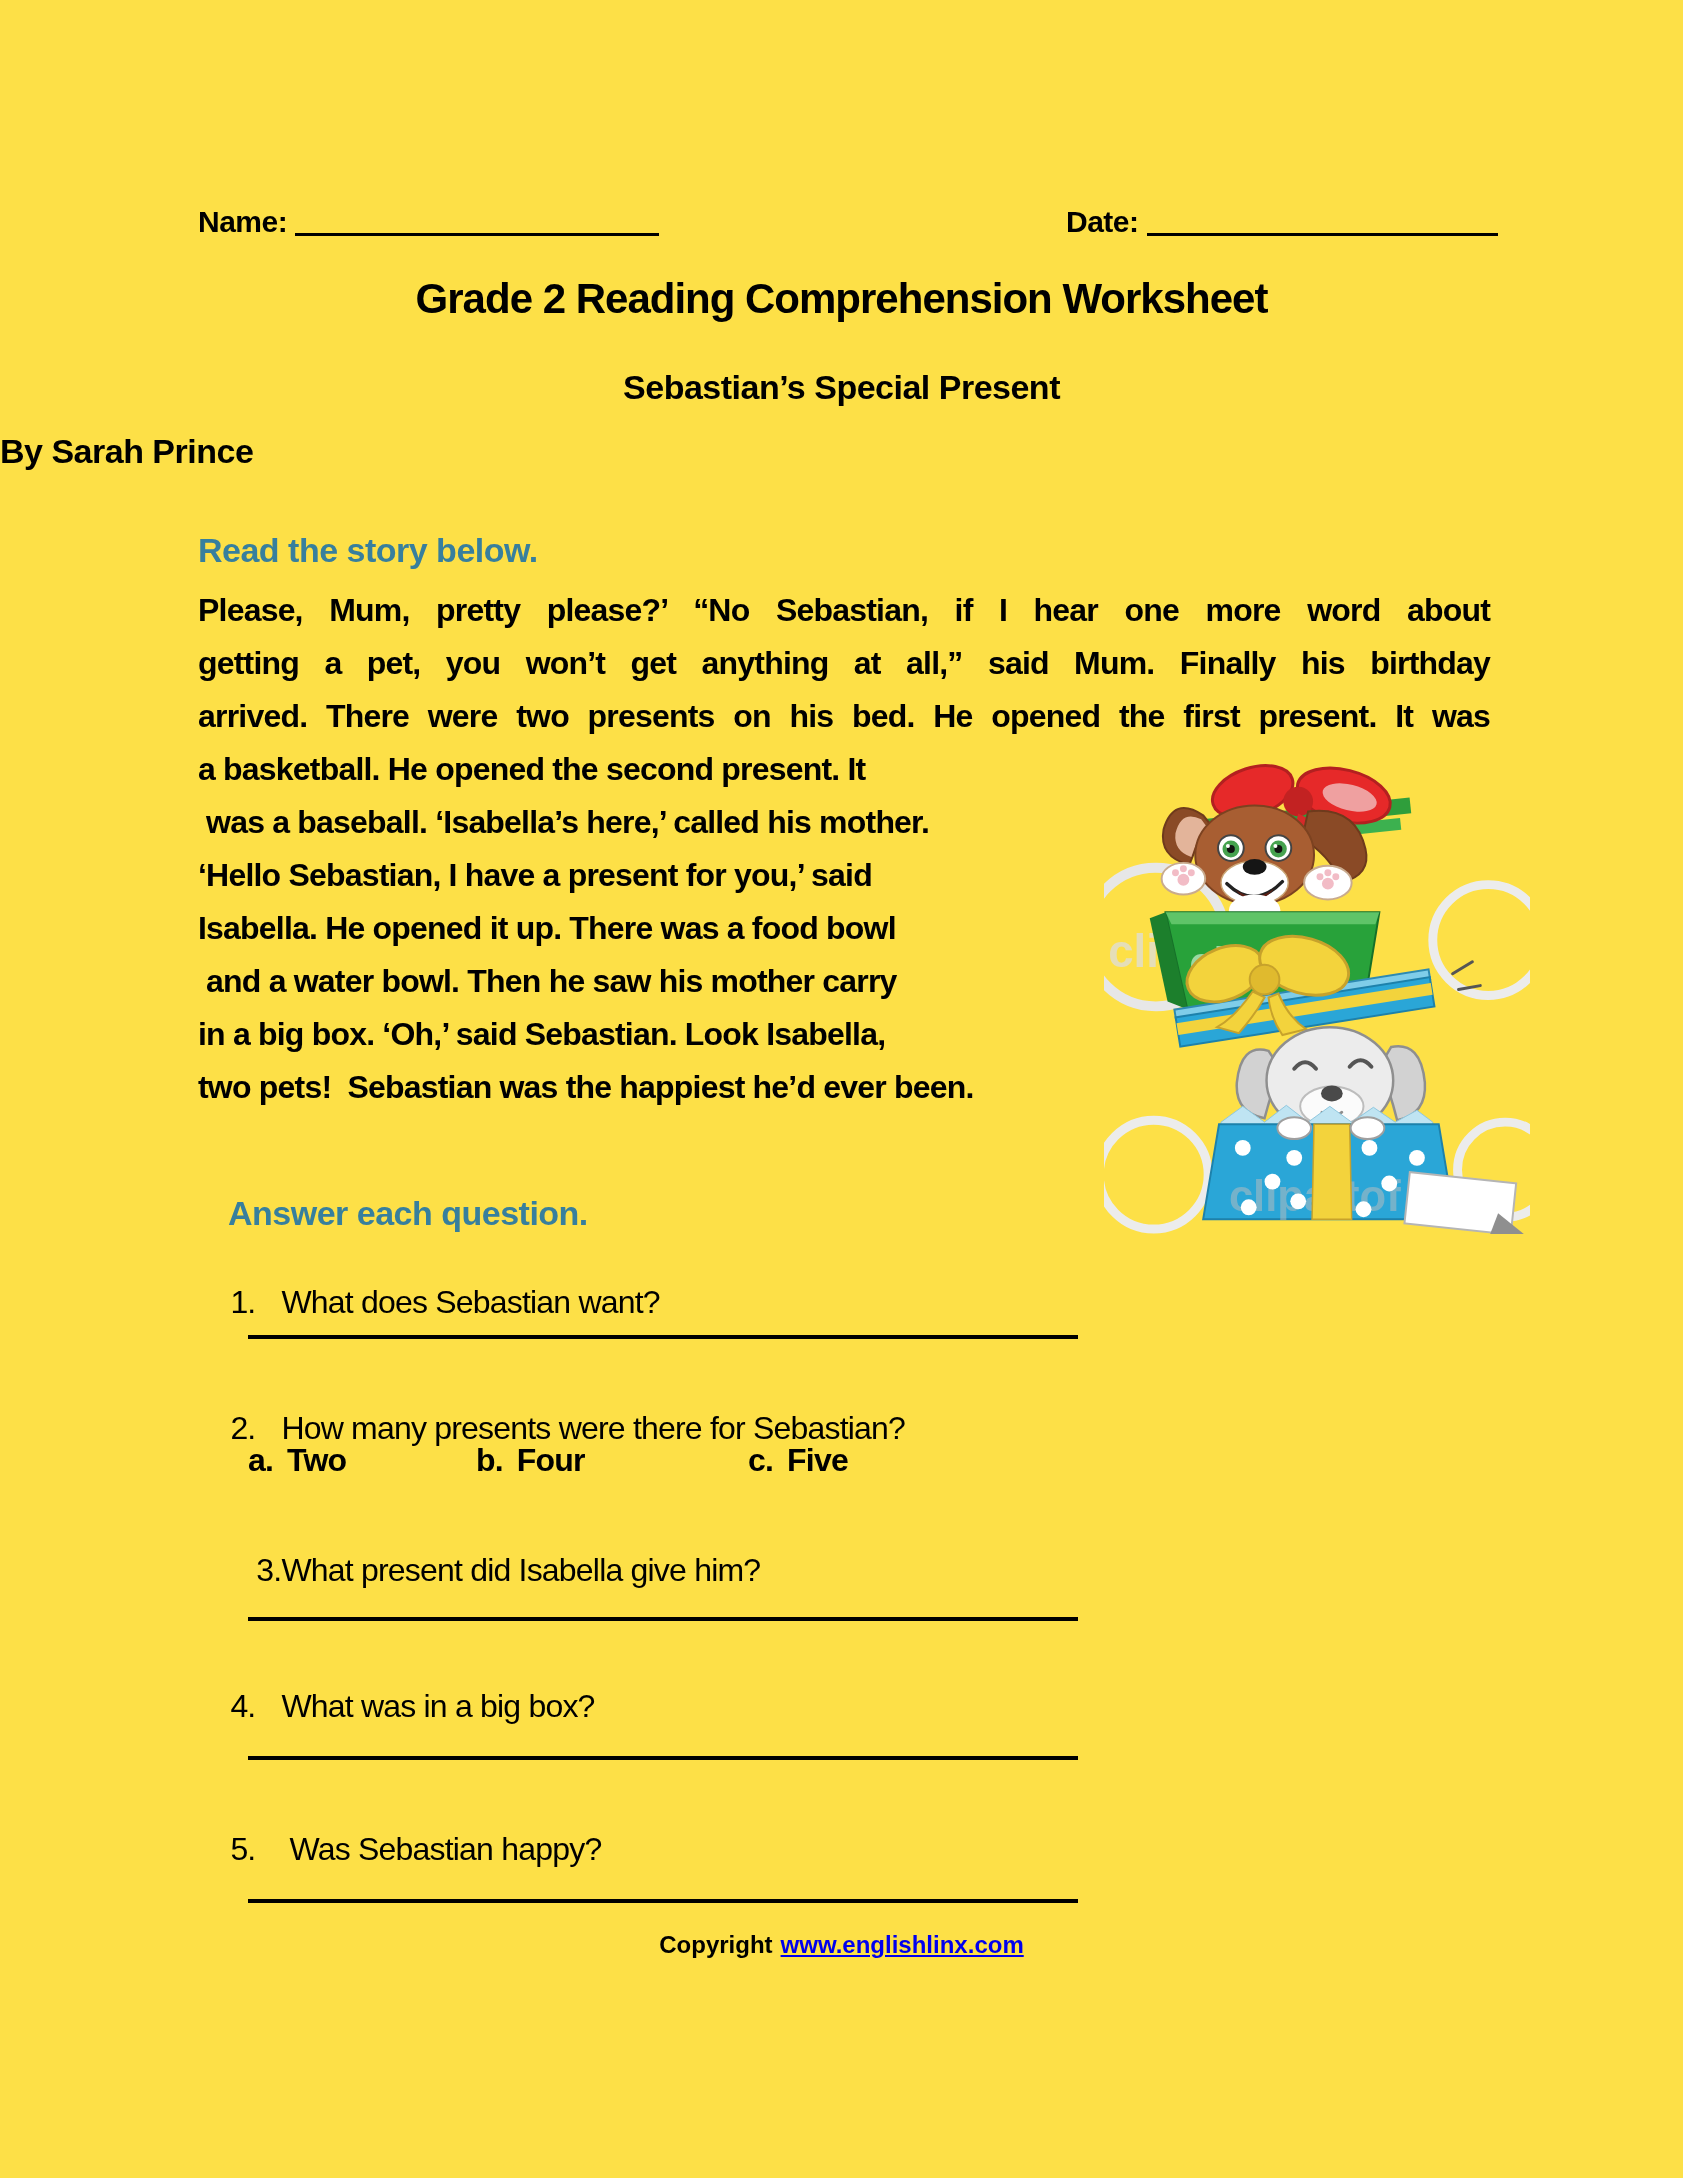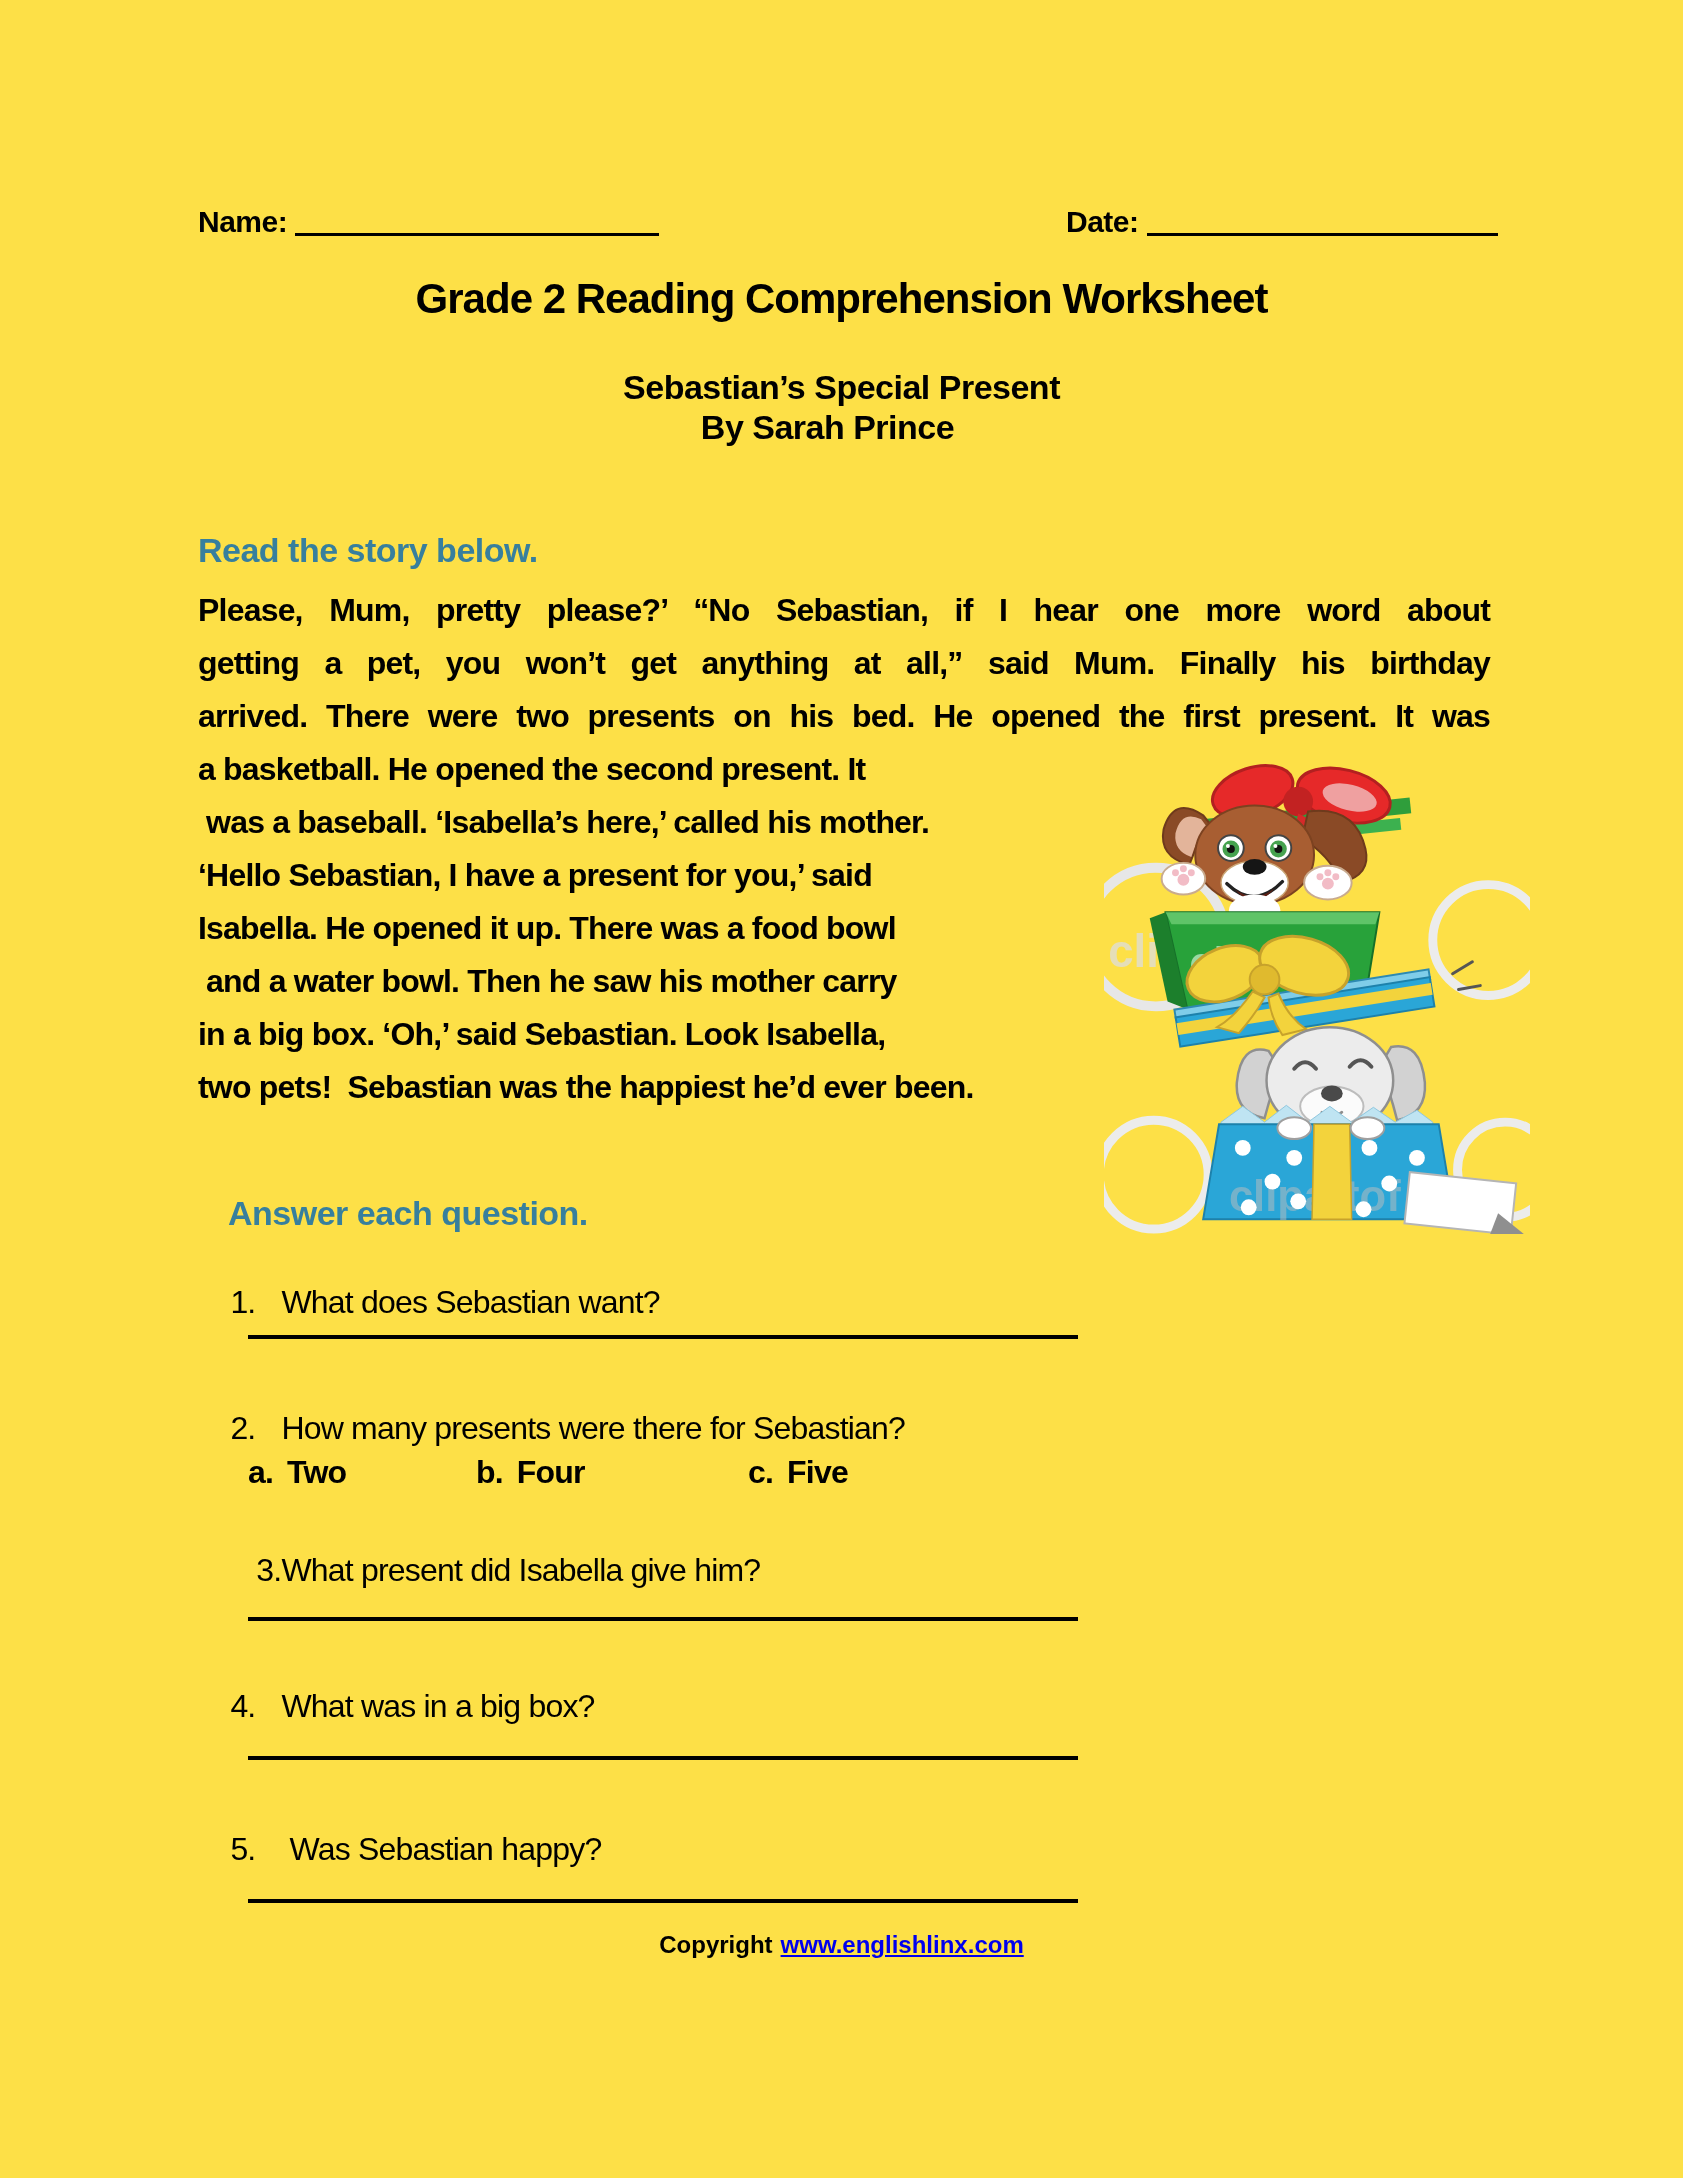--- a/index.html
+++ b/index.html
@@ -15,39 +15,39 @@
   .header-row{position:absolute;top:203px;left:198px;width:1292px;height:46px;font-size:30px;font-weight:bold;letter-spacing:-0.5px;}
   .field{position:absolute;top:0;white-space:nowrap;}
   .field.name{left:0;}
   .field.date{left:832px;margin-left:36px;}
   .blank{display:inline-block;border-bottom:3px solid #000;height:30px;margin-left:8px;vertical-align:-4px;}
   .name-blank{width:364px;}
   .date-blank{width:351px;}
   
   .title{position:absolute;top:275px;left:0;width:1683px;text-align:center;font-size:42px;font-weight:bold;letter-spacing:-1px;margin:0;}
   .subtitle{position:absolute;top:368px;left:0;width:1683px;text-align:center;font-size:34px;font-weight:bold;letter-spacing:-0.5px;margin:0;}
-  .author{position:absolute;top:408px;left:0;width:1655px;text-align:center;font-size:34px;font-weight:bold;letter-spacing:-0.5px;margin:0;}
+  .author{position:absolute;top:432px;left:0;width:1655px;font-size:34px;font-weight:bold;letter-spacing:-0.5px;margin:0;}
   
   .accent{color:#377f9d;}
   .story-heading{position:absolute;top:531px;left:198px;font-size:34px;font-weight:bold;letter-spacing:-0.5px;}
   .story-justified{position:absolute;top:584px;left:198px;width:1292px;font-size:32px;font-weight:bold;letter-spacing:-0.8px;line-height:53px;}
   .story-justified .jline{text-align:justify;text-align-last:justify;white-space:normal;}
   .story-wrapped{position:absolute;top:743px;left:198px;width:911px;font-size:32px;font-weight:bold;letter-spacing:-0.8px;line-height:53px;}
   .story-wrapped .wline{white-space:pre;}
   
   .clipart{position:absolute;left:1104px;top:754px;width:426px;height:480px;}
   
   .qa-heading{position:absolute;top:1194px;left:198px;font-size:34px;font-weight:bold;letter-spacing:-0.5px;margin-left:30px;}
   .question{position:absolute;left:198px;font-size:32px;font-weight:normal;letter-spacing:-0.8px;white-space:pre;}
   .qnum{display:inline-block;width:51px;}
   .q1{top:1247px;} .q2{top:1373px;} .q3{top:1515px;text-align:right;} .q4{top:1651px;} .q5{top:1794px;}
   .answer-line{position:absolute;left:248px;width:830px;height:0;border-bottom:4px solid #000;}
   .al1{top:1335px;} .al2{top:1617px;} .al3{top:1756px;} .al4{top:1899px;}
   .options{position:absolute;top:1442px;left:248px;font-size:32px;font-weight:bold;letter-spacing:-0.8px;white-space:nowrap;}
-  .opt{display:inline-block;margin-top:12px;}
+  .opt{display:inline-block;}
   .opt-a{width:228px;} .opt-b{width:272px;}
   .opt-label{display:inline-block;margin-right:14px;}
   
   .footer{position:absolute;top:1931px;left:0;width:1683px;text-align:center;font-size:24px;font-weight:bold;}
   .footer .link{color:#0000ee;text-decoration:underline;margin-left:8px;cursor:pointer;}
   
   .wm-text{font-family:"Liberation Sans",sans-serif;font-weight:bold;}
 </style>
 </head>
 <body>

